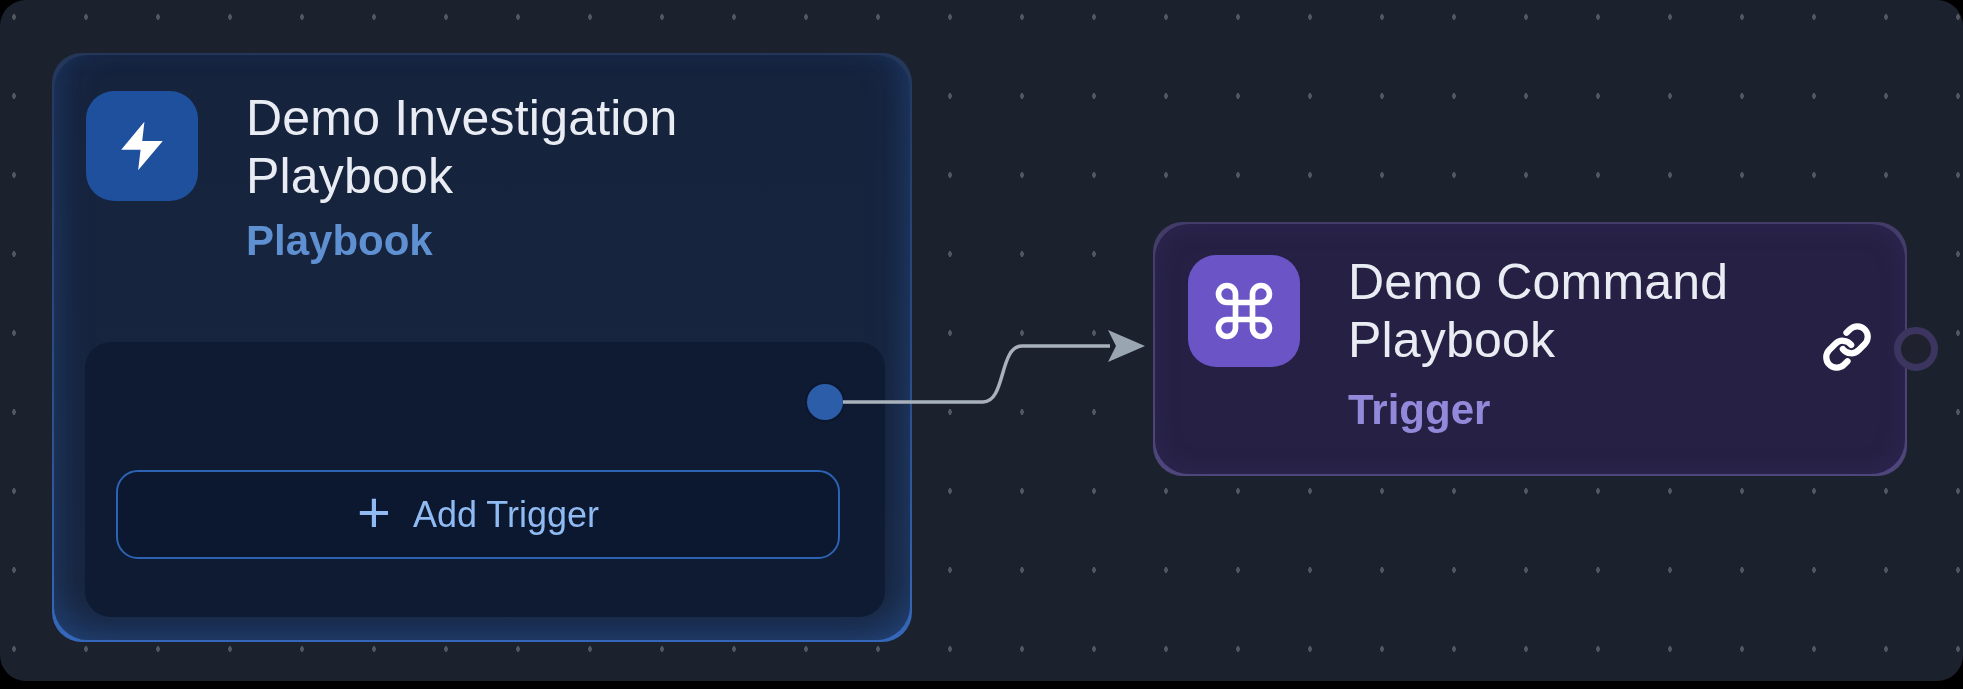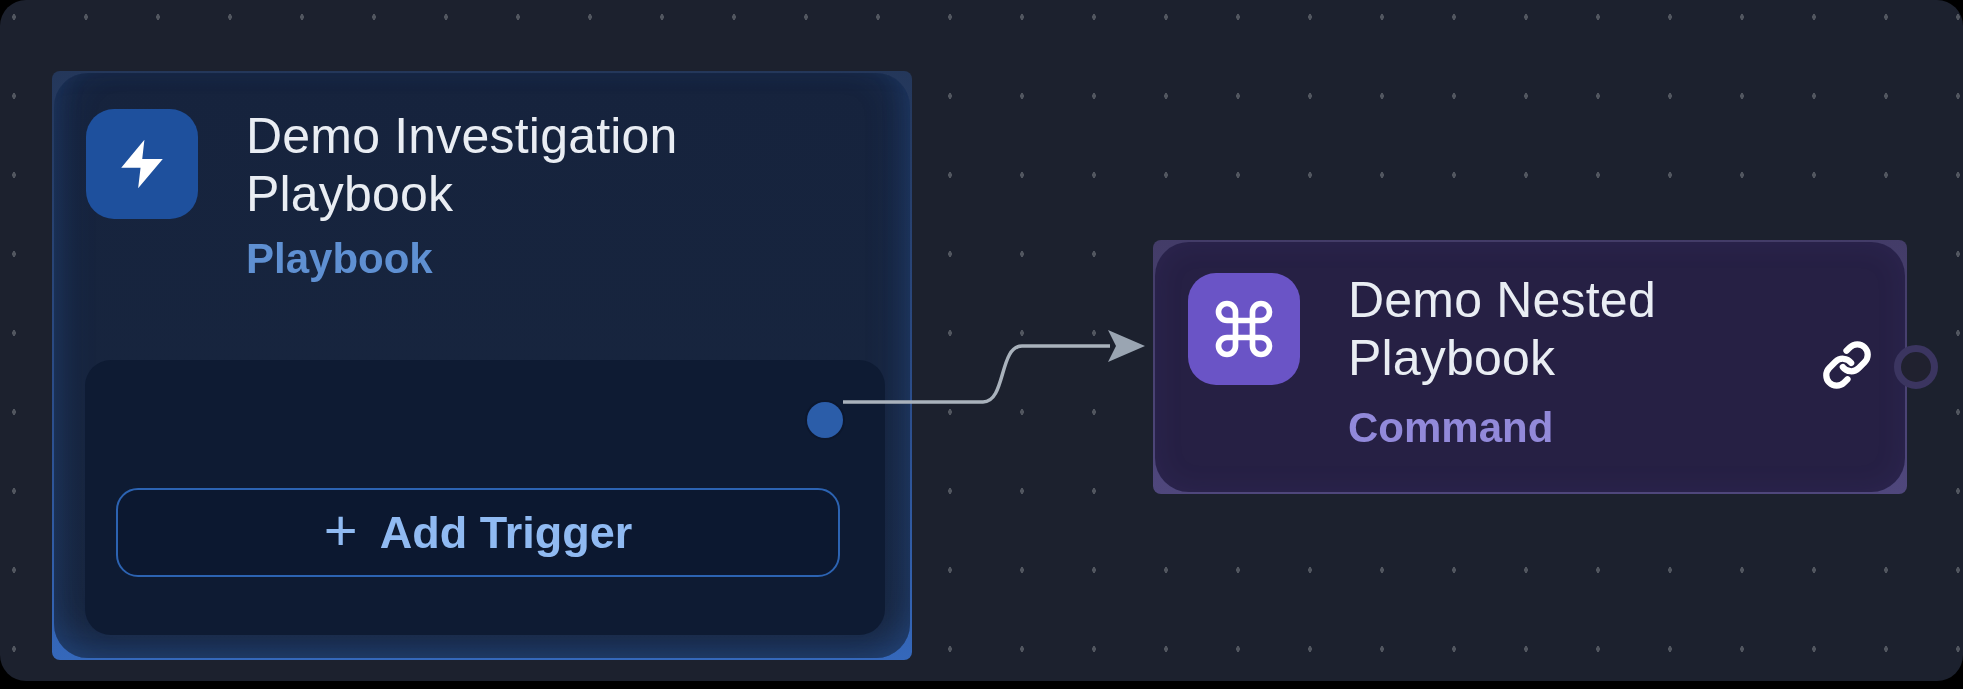--- a/index.html
+++ b/index.html
@@ -13,21 +13,21 @@
     position:absolute;left:0;top:0;right:0;bottom:8px;
     background-color:#1c212e;
     background-image:radial-gradient(1.7px 3.5px at 14px 17px,#51565f 96%,rgba(0,0,0,0));
     background-size:72px 79px;
     border-radius:26px;
   }
   
   .edge-layer{position:absolute;left:0;top:0;width:1963px;height:689px;z-index:3;pointer-events:none;}
   .edge-layer path{pointer-events:stroke;}
   
-  .node{position:absolute;border-radius:8px;padding:2px;z-index:2;margin-top:18px;}
+  .node{position:absolute;border-radius:30px;padding:2px;z-index:2;}
   .node-body{position:relative;width:100%;height:100%;border-radius:34px;box-sizing:border-box;}
   .icon-badge{position:absolute;display:flex;align-items:center;justify-content:center;border-radius:28px;}
   .node-title{position:absolute;font-size:50px;line-height:58px;color:#e9edf3;letter-spacing:.2px;}
   .node-type{position:absolute;font-size:42px;font-weight:bold;}
   
   .trigger-node{
     left:52px;top:53px;width:856px;height:585px;
     background:linear-gradient(180deg,#24375a 0%,#2c4f8e 60%,#3568bb 100%);
   }
   .trigger-node .node-body{
@@ -49,21 +49,21 @@
     background:#2b5da9;box-shadow:0 0 0 2px rgba(10,20,40,.45);z-index:4;
   }
   .add-trigger-btn{
     position:absolute;left:31px;top:128px;width:724px;height:89px;
     border:2px solid #2c63b2;border-radius:22px;box-sizing:border-box;
     background:rgba(10,20,42,.35);
     display:flex;align-items:center;justify-content:center;gap:22px;
     color:#90baf2;cursor:pointer;
   }
   .add-trigger-btn .plus-glyph{font-size:58px;font-weight:300;line-height:1;transform:translateY(-3px);}
-  .add-trigger-btn .btn-label{font-size:45px;font-weight:bold;}
+  .add-trigger-btn .btn-label{font-size:36px;}
   
   .command-node{
     left:1153px;top:222px;width:750px;height:250px;
     background:linear-gradient(180deg,#433c68 0%,#4f477c 100%);
   }
   .command-node .node-body{
     background:#262044;
     box-shadow:inset 0 0 30px rgba(106,84,198,.10);
   }
   .command-node .icon-badge{left:33px;top:31px;width:112px;height:112px;background:#6a54c6;}
@@ -105,22 +105,22 @@
     </div>
   </div>
 
   <div class="node command-node">
     <div class="node-body">
       <div class="icon-badge">
         <svg width="68" height="68" viewBox="0 0 24 24">
           <path d="M15 6v12a3 3 0 1 0 3-3H6a3 3 0 1 0 3 3V6a3 3 0 1 0-3 3h12a3 3 0 1 0-3-3" fill="none" stroke="#ffffff" stroke-width="2" stroke-linecap="round" stroke-linejoin="round"></path>
         </svg>
       </div>
-      <div class="node-title">Demo Nested Playbook</div>
-      <div class="node-type">Command</div>
+      <div class="node-title">Demo Command Playbook</div>
+      <div class="node-type">Trigger</div>
 
       <div class="link-btn">
         <svg width="50" height="50" viewBox="0 0 24 24">
           <path d="M10 13a5 5 0 0 0 7.54.54l3-3a5 5 0 0 0-7.07-7.07l-1.72 1.71" fill="none" stroke="#ffffff" stroke-width="3" stroke-linecap="round" stroke-linejoin="round"></path>
           <path d="M14 11a5 5 0 0 0-7.54-.54l-3 3a5 5 0 0 0 7.07 7.07l1.71-1.71" fill="none" stroke="#ffffff" stroke-width="3" stroke-linecap="round" stroke-linejoin="round"></path>
         </svg>
       </div>
       <div class="ring-port"></div>
     </div>
   </div>

